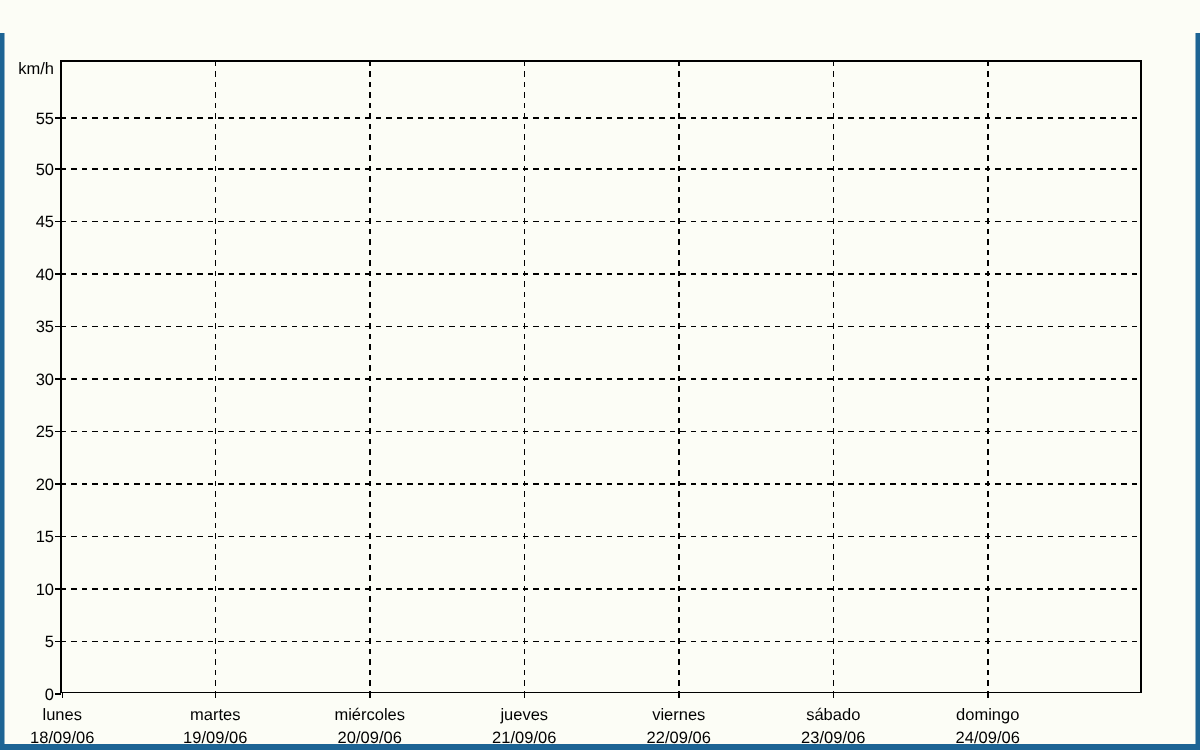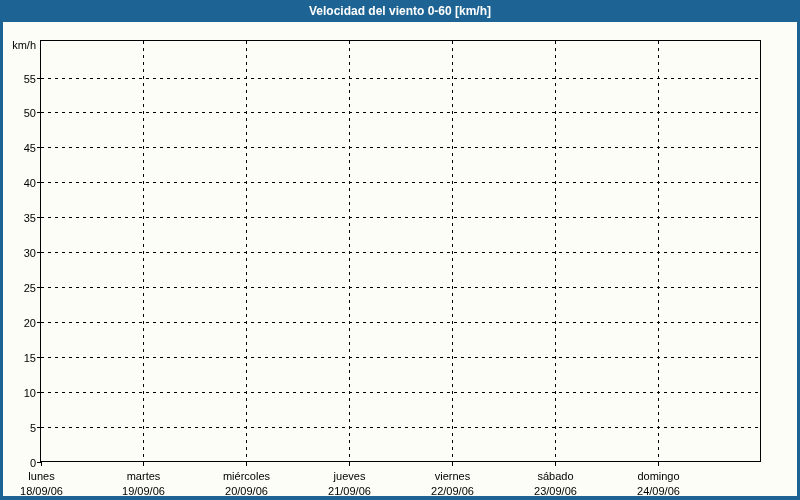--- a/index.html
+++ b/index.html
@@ -33,23 +33,20 @@
   }
   text {
     font-family: "Liberation Sans", sans-serif;
     fill: #000000;
   }
 </style>
 </head>
 <body>
 
 <div class="window" style="background: rgb(252, 253, 246);">
-  <div class="titlebar" style="background: rgb(29, 100, 148); color: rgb(255, 255, 255);">
-    <span>Velocidad del viento 0-60 [km/h]</span>
-  </div>
   <svg id="chart-svg" viewBox="0 22 800 478" xmlns="http://www.w3.org/2000/svg">
       <rect x="0" y="22" width="3" height="478" fill="#1D6494"></rect>
       <rect x="797" y="22" width="3" height="478" fill="#1D6494"></rect>
       <rect x="0" y="496" width="800" height="4" fill="#1D6494"></rect>
       <text x="36" y="49" text-anchor="end" font-size="11" fill="#000000">km/h</text>
       <line x1="36.5" y1="462.5" x2="40.5" y2="462.5" stroke="#000000" stroke-width="1" shape-rendering="crispEdges"></line>
       <text x="36" y="466.5" text-anchor="end" font-size="11" fill="#000000">0</text>
       <line x1="40.5" y1="427.5" x2="760.5" y2="427.5" stroke="#000000" stroke-width="1" shape-rendering="crispEdges" stroke-dasharray="3.5,3.5"></line>
       <line x1="36.5" y1="427.5" x2="40.5" y2="427.5" stroke="#000000" stroke-width="1" shape-rendering="crispEdges"></line>
       <text x="36" y="431.5" text-anchor="end" font-size="11" fill="#000000">5</text>

